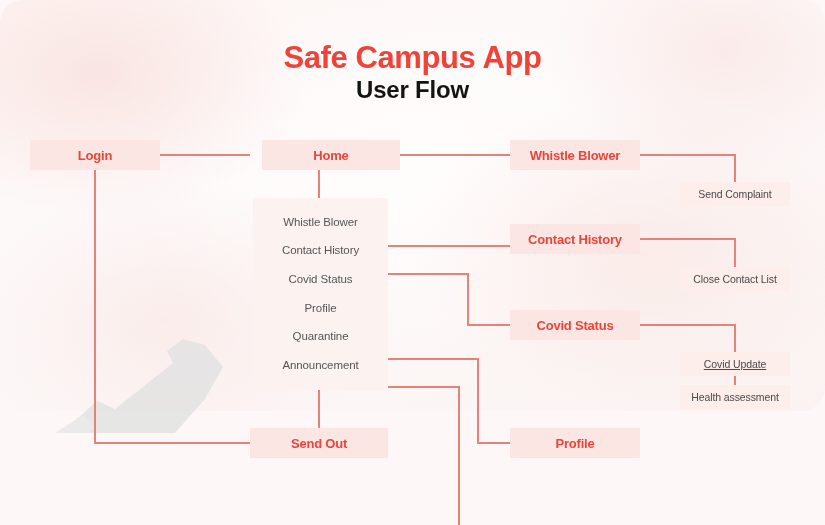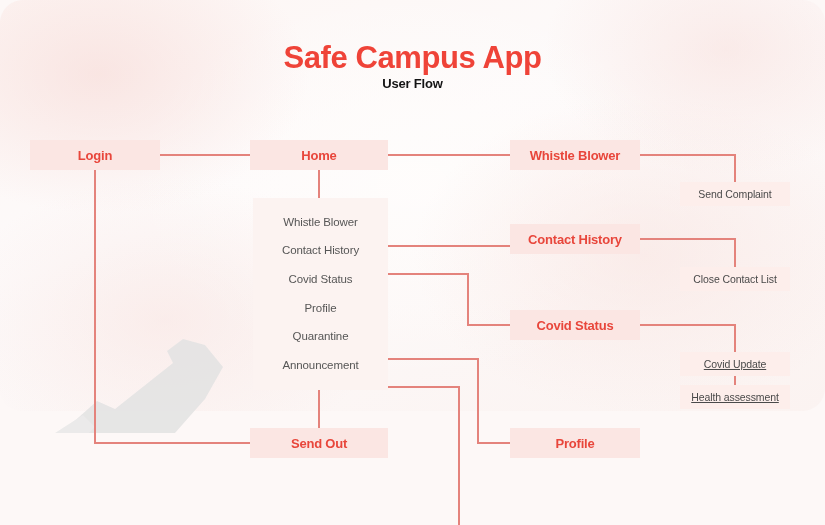--- a/index.html
+++ b/index.html
@@ -34,21 +34,21 @@
   .title {
     position:absolute; left:0; right:0; top:40px;
     text-align:center;
     font-size:31px; font-weight:bold;
     color:#ef4338;
     letter-spacing:-0.4px;
   }
   .subtitle {
     position:absolute; left:0; right:0; top:76px;
     text-align:center;
-    font-size:13px; font-weight:bold;
+    font-size:24px; font-weight:bold;
     color:#141414;
     letter-spacing:-0.2px;
   }
   
   #lines { position:absolute; left:0; top:0; width:825px; height:525px; }
   
   .node {
     position:absolute;
     display:flex; align-items:center; justify-content:center;
     text-align:right;
@@ -124,39 +124,39 @@
       <polyline points="640,239 735,239 735,267"></polyline>
 
       <polyline points="640,325 735,325 735,352"></polyline>
 
       <line x1="735" y1="376" x2="735" y2="385"></line>
     </g>
   </svg>
 
   <div class="node node-main" style="left:30px; top:140px; width:130px;">Login</div>
 
-  <div class="node node-main" style="left:250px; top:140px; width:138px;">Home</div>
+  <div class="node node-main" style="left:262px; top:140px; width:138px;">Home</div>
 
   <div class="node node-main" style="left:250px; top:428px; width:138px;">Send Out</div>
 
   <div class="node node-main" style="left:510px; top:140px; width:130px;">Whistle Blower</div>
 
   <div class="node node-main" style="left:510px; top:224px; width:130px;">Contact History</div>
 
   <div class="node node-main" style="left:510px; top:310px; width:130px;">Covid Status</div>
 
   <div class="node node-main" style="left:510px; top:428px; width:130px;">Profile</div>
 
   <div class="node node-sub" style="left:680px; top:182px; width:110px;">Send Complaint</div>
 
   <div class="node node-sub" style="left:680px; top:267px; width:110px;">Close Contact List</div>
 
   <div class="node node-sub" style="left:680px; top:352px; width:110px;text-decoration:underline;">Covid Update</div>
 
-  <div class="node node-sub" style="left:680px; top:385px; width:110px;text-decoration:underline;">Health assessment</div>
+  <div class="node node-sub" style="left:680px; top:385px; width:110px;">Health assessment</div>
 
   <div class="menu-panel" style="left:253px; top:198px; width:135px; height:192px;">
     <div class="menu-item">Whistle Blower</div>
     <div class="menu-item">Contact History</div>
     <div class="menu-item">Covid Status</div>
     <div class="menu-item">Profile</div>
     <div class="menu-item">Quarantine</div>
     <div class="menu-item">Announcement</div>
   </div>
 

